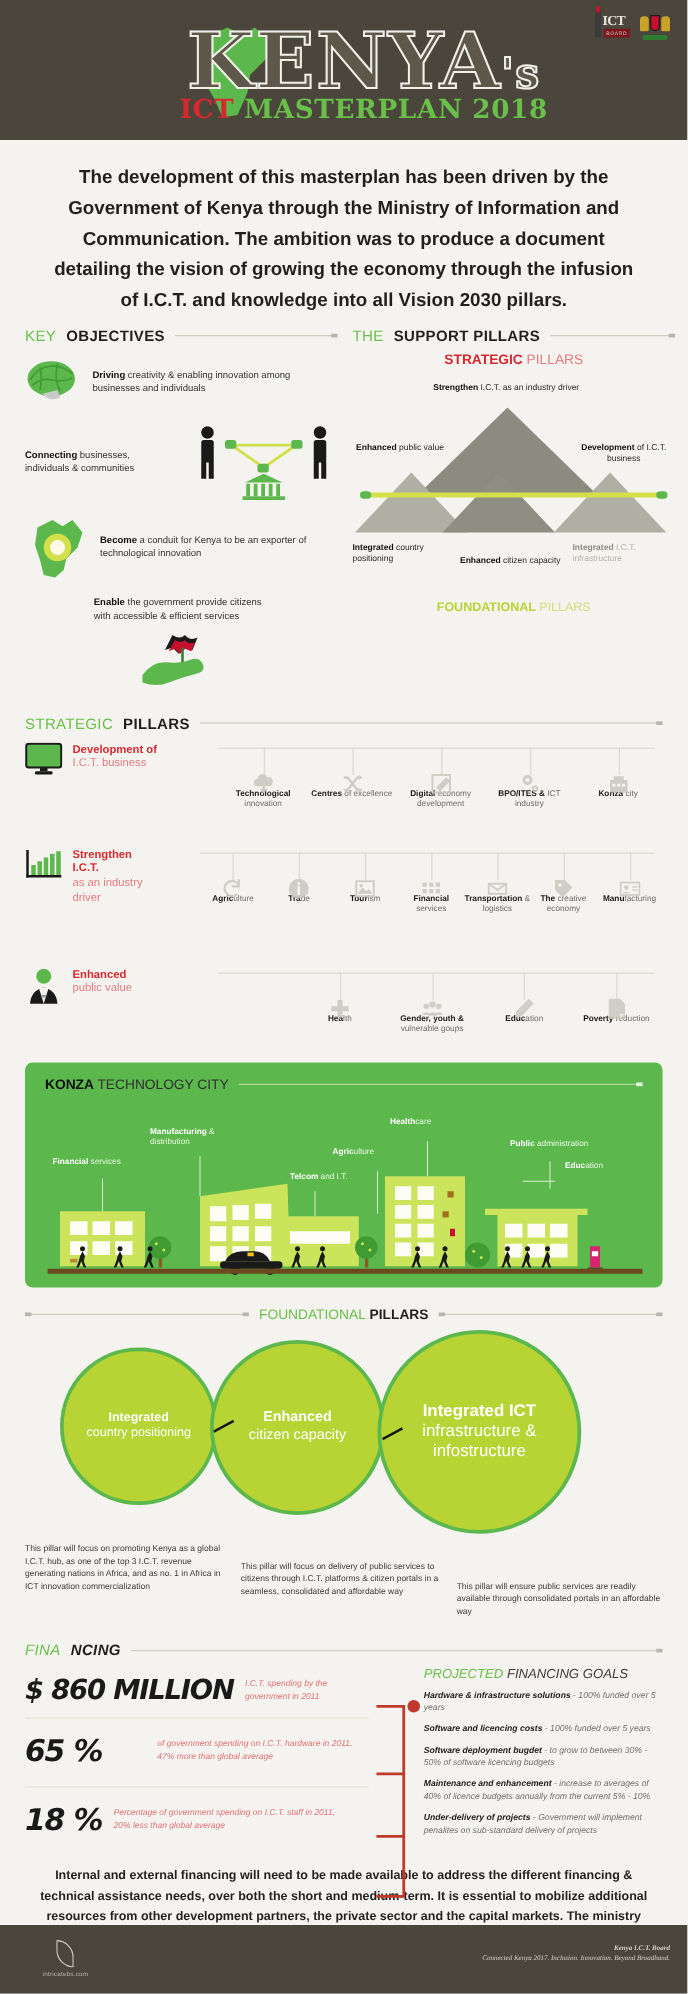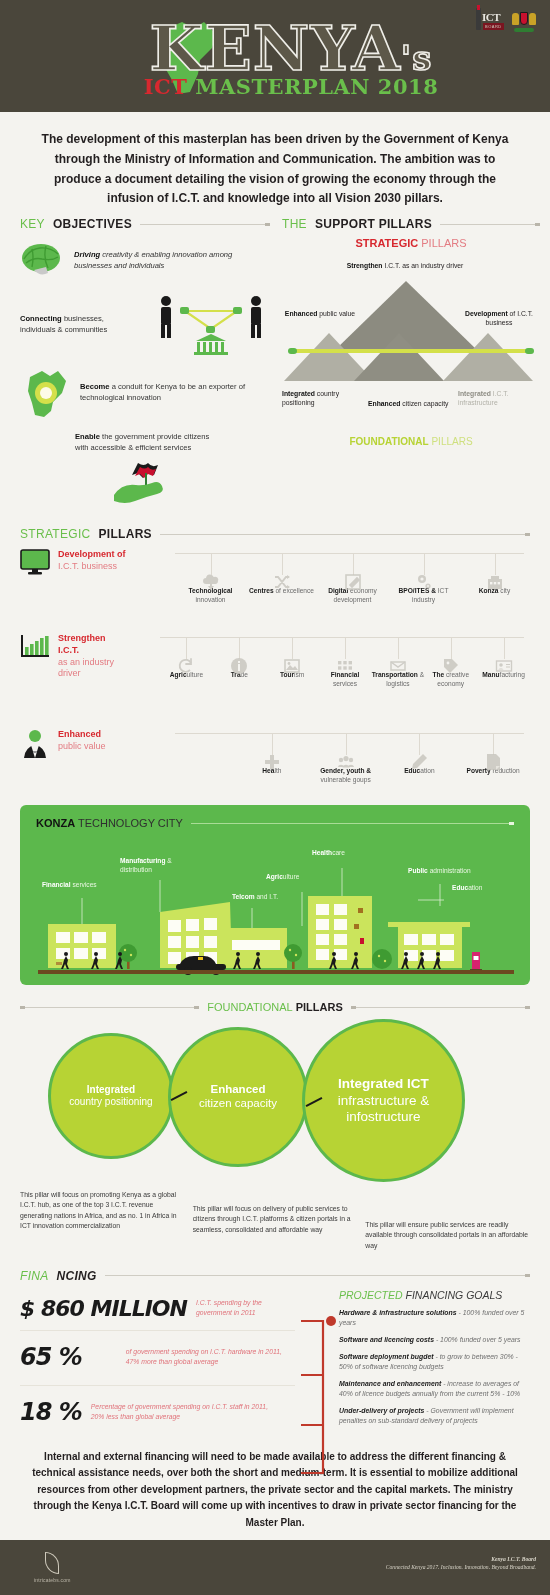--- a/index.html
+++ b/index.html
@@ -35,21 +35,21 @@
     font-family:"DejaVu Serif", serif; font-weight:bold; font-size:62px;
     letter-spacing:1px; color:#5d5849; -webkit-text-stroke:1.6px #f0efe9;
     text-shadow:0 0 0 #000;
   }
   .t-kenya .sm { font-size:34px; }
   .t-sub { position:absolute; left:0; top:74px; width:550px; text-align:center; }
   .t-ict { font-family:"DejaVu Serif",serif; font-weight:bold; font-size:21px; color:#d7282f; letter-spacing:.5px;}
   .t-mp  { font-family:"DejaVu Serif",serif; font-weight:bold; font-size:21px; color:#6abf4b; letter-spacing:.5px;}
 
   
-  .intro { padding:18px 36px 8px; text-align:center; font-size:12px; line-height:1.65; font-weight:bold; color:#231f20; }
+  .intro { padding:18px 36px 8px; text-align:center; font-size:15px; line-height:1.65; font-weight:bold; color:#231f20; }
 
   
   .sec-head { display:flex; align-items:center; gap:8px; font-size:12px; letter-spacing:.3px; }
   .sec-head .line { flex:1; height:1px; background:#cfccc3; position:relative; }
   .sec-head .line:after{content:"";position:absolute;right:0;top:-1px;width:5px;height:3px;background:#b9b5aa;}
   .g { color:#6abf4b; }
   .k { color:#231f20; font-weight:bold; }
   .r { color:#d7282f; font-weight:bold;}
   .rl{ color:#e37b82; }
 
@@ -175,21 +175,21 @@
 
     <div class="col-l">
       <div class="sec-head">
         <span class="g">KEY</span>
           <span class="k">OBJECTIVES</span>
         <span class="line"></span>
       </div>
 
       <div class="obj">
 
-        <div class="obj-row" style="margin-top:10px;font-style:italic;">
+        <div class="obj-row" style="margin-top:10px;">
           <div class="icon-box">
             <svg width="46" height="38" viewBox="0 0 46 38">
                 <ellipse cx="21" cy="17" rx="19" ry="14" fill="#5cb84c"></ellipse>
                 <path d="M4 18 q6 -10 16 -11 q10 -1 18 6" stroke="#3f9b32" fill="none" stroke-width="1.4"></path>
                 <path d="M6 22 q8 -6 16 -4 q10 2 16 -2" stroke="#3f9b32" fill="none" stroke-width="1.4"></path>
                 <path d="M12 8 q2 8 0 18" stroke="#3f9b32" fill="none" stroke-width="1.4"></path>
                 <path d="M26 5 q-3 12 2 22" stroke="#3f9b32" fill="none" stroke-width="1.4"></path>
                 <path d="M14 29 q6 7 14 3 l-2 -6 z" fill="#c9c9c9"></path>
               </svg>
           </div>

